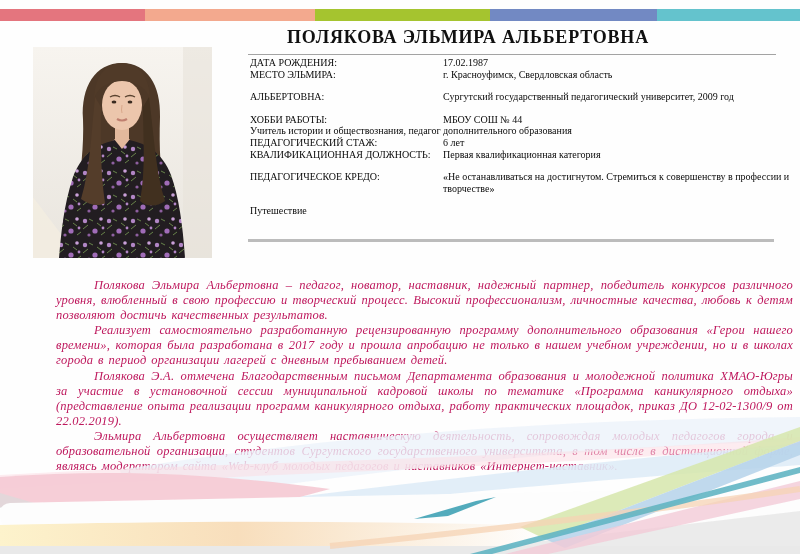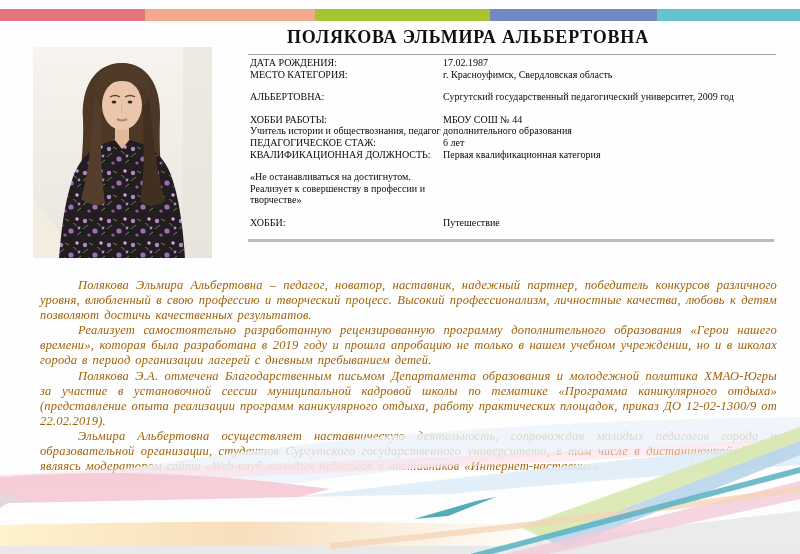--- a/index.html
+++ b/index.html
@@ -27,23 +27,23 @@
   .info{position:absolute;left:250px;top:57px;width:552px;}
   .info .row{display:grid;grid-template-columns:193px 1fr;}
   .info .row.gap{margin-top:11px;}
   .info .label,.info .value{
     font-size:10px;font-weight:normal;line-height:11.6px;color:#0a0a0a;
   }
   .info .value{white-space:nowrap;}
   .info .row.wrap .value{white-space:normal;max-width:352px;}
   
   .bio{
-    position:absolute;left:40px;top:278px;width:737px;
+    position:absolute;left:56px;top:278px;width:737px;
     font-style:italic;font-size:12.5px;line-height:15.1px;
-    text-align:justify;letter-spacing:.2px;word-spacing:1.5px;color:#a16207;
+    text-align:justify;letter-spacing:.2px;word-spacing:1.5px;color:#be185d;
   }
   .bio p{margin:0;text-indent:38px;}
   
   .decor{position:absolute;left:0;top:415px;width:800px;height:139px;}
 </style>
 </head>
 <body>
 
 <div class="slide">
 
@@ -96,64 +96,64 @@
 
   <div class="rule rule-top"></div>
 
   <div class="info">
   <div class="row">
     <span class="label">ДАТА РОЖДЕНИЯ:</span>
     <span class="value">17.02.1987</span>
   </div>
 
   <div class="row">
-    <span class="label">МЕСТО КАТЕГОРИЯ:</span>
+    <span class="label">МЕСТО ЭЛЬМИРА:</span>
     <span class="value">г. Красноуфимск, Свердловская область</span>
   </div>
 
   <div class="row gap">
     <span class="label">АЛЬБЕРТОВНА:</span>
     <span class="value">Сургутский государственный педагогический университет, 2009 год</span>
   </div>
 
   <div class="row gap">
     <span class="label">ХОББИ РАБОТЫ:</span>
     <span class="value">МБОУ СОШ № 44</span>
   </div>
 
   <div class="row">
     <span class="value">Учитель истории и обществознания, педагог дополнительного образования</span>
   </div>
 
   <div class="row">
-    <span class="label">ПЕДАГОГИЧЕСКОЕ СТАЖ:</span>
+    <span class="label">ПЕДАГОГИЧЕСКИЙ СТАЖ:</span>
     <span class="value">6 лет</span>
   </div>
 
   <div class="row">
     <span class="label">КВАЛИФИКАЦИОННАЯ ДОЛЖНОСТЬ:</span>
     <span class="value">Первая квалификационная категория</span>
   </div>
 
   <div class="row gap wrap">
-    <span class="value">«Не останавливаться на достигнутом. Реализует к совершенству в профессии и творчестве»</span>
+    <span class="label">ПЕДАГОГИЧЕСКОЕ КРЕДО:</span>
+    <span class="value">«Не останавливаться на достигнутом. Стремиться к совершенству в профессии и творчестве»</span>
   </div>
 
   <div class="row gap">
-    <span class="label">ХОББИ:</span>
     <span class="value">Путешествие</span>
   </div>
 </div>
 
   <div class="rule rule-bottom"></div>
 
   <div class="bio">
   <p>Полякова Эльмира Альбертовна – педагог, новатор, наставник, надежный партнер, победитель конкурсов различного уровня, влюбленный в свою профессию и творческий процесс. Высокий профессионализм, личностные качества, любовь к детям позволяют достичь качественных результатов.</p>
 
-  <p>Реализует самостоятельно разработанную рецензированную программу дополнительного образования «Герои нашего времени», которая была разработана в 2019 году и прошла апробацию не только в нашем учебном учреждении, но и в школах города в период организации лагерей с дневным пребыванием детей.</p>
+  <p>Реализует самостоятельно разработанную рецензированную программу дополнительного образования «Герои нашего времени», которая была разработана в 2017 году и прошла апробацию не только в нашем учебном учреждении, но и в школах города в период организации лагерей с дневным пребыванием детей.</p>
 
   <p>Полякова Э.А. отмечена Благодарственным письмом Департамента образования и молодежной политика ХМАО-Югры за участие в установочной сессии муниципальной кадровой школы по тематике «Программа каникулярного отдыха» (представление опыта реализации программ каникулярного отдыха, работу практических площадок, приказ ДО 12-02-1300/9 от 22.02.2019).</p>
 
   <p>Эльмира Альбертовна осуществляет наставническую деятельность, сопровождая молодых педагогов города и образовательной организации, студентов Сургутского государственного университета, в том числе в дистанционной форме, являясь модератором сайта «Web-клуб молодых педагогов и наставников «Интернет-наставник».</p>
 </div>
 
   <svg class="decor" width="800" height="139" viewBox="0 0 800 139">
     <defs>
       <linearGradient id="og" x1="0" y1="0" x2="1" y2="0">
         <stop offset="0" stop-color="#fdf3cc"></stop>

